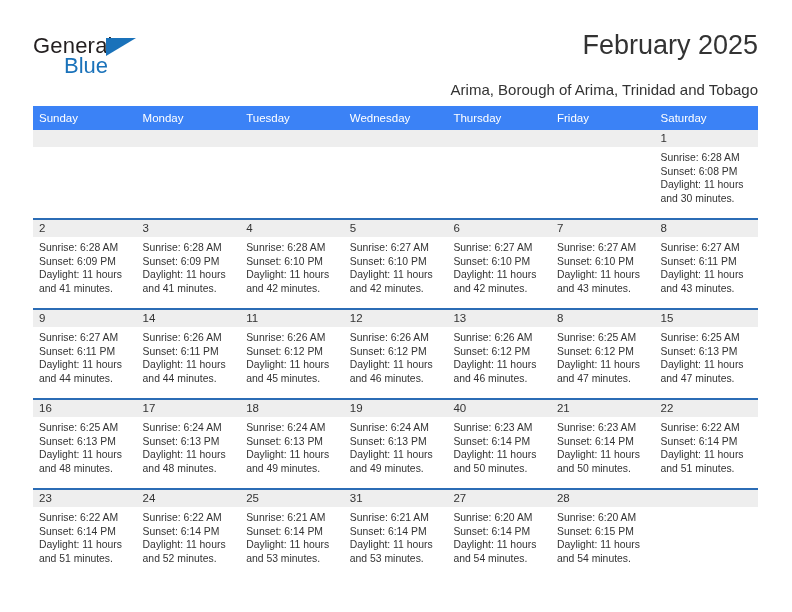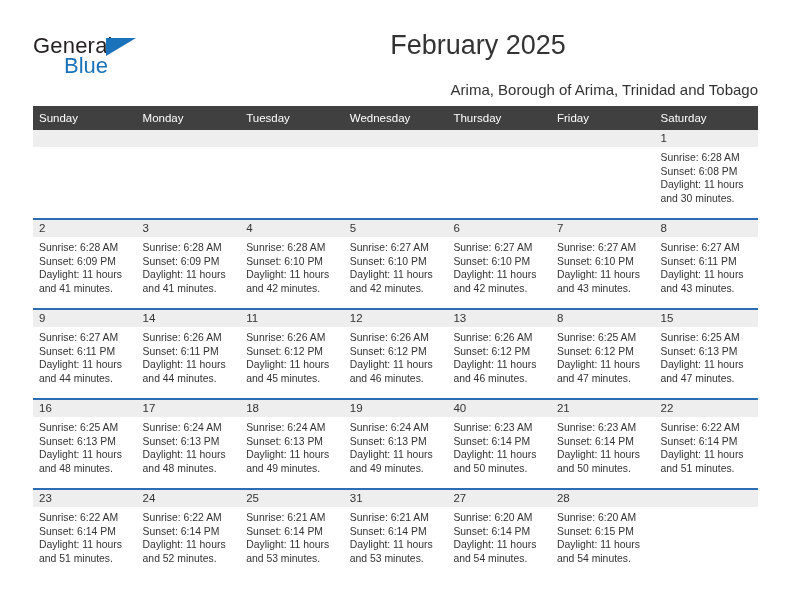--- a/index.html
+++ b/index.html
@@ -68,41 +68,40 @@
     right: 0;
     top: 0;
     text-align: right;
     width: 560px;
   }
   .cal-title {
     font-size: 27px;
     color: #333333;
     line-height: 34px;
     font-weight: normal;
-    text-align: center;
   }
   .cal-subtitle {
     font-size: 15px;
     color: #333333;
     line-height: 24px;
     margin-top: 16px;
     font-weight: normal;
   }
 
   
   .calendar {
     position: absolute;
     left: 33px;
     top: 106px;
     width: 725px;
     border-collapse: collapse;
     table-layout: fixed;
   }
   .calendar th {
-    background: #404040;
+    background: #3b82f6;
     color: #ffffff;
     font-size: 11.5px;
     font-weight: normal;
     text-align: left;
     padding: 6px 0 6px 6px;
     height: 12px;
     border: none;
   }
   .calendar td {
     vertical-align: top;

